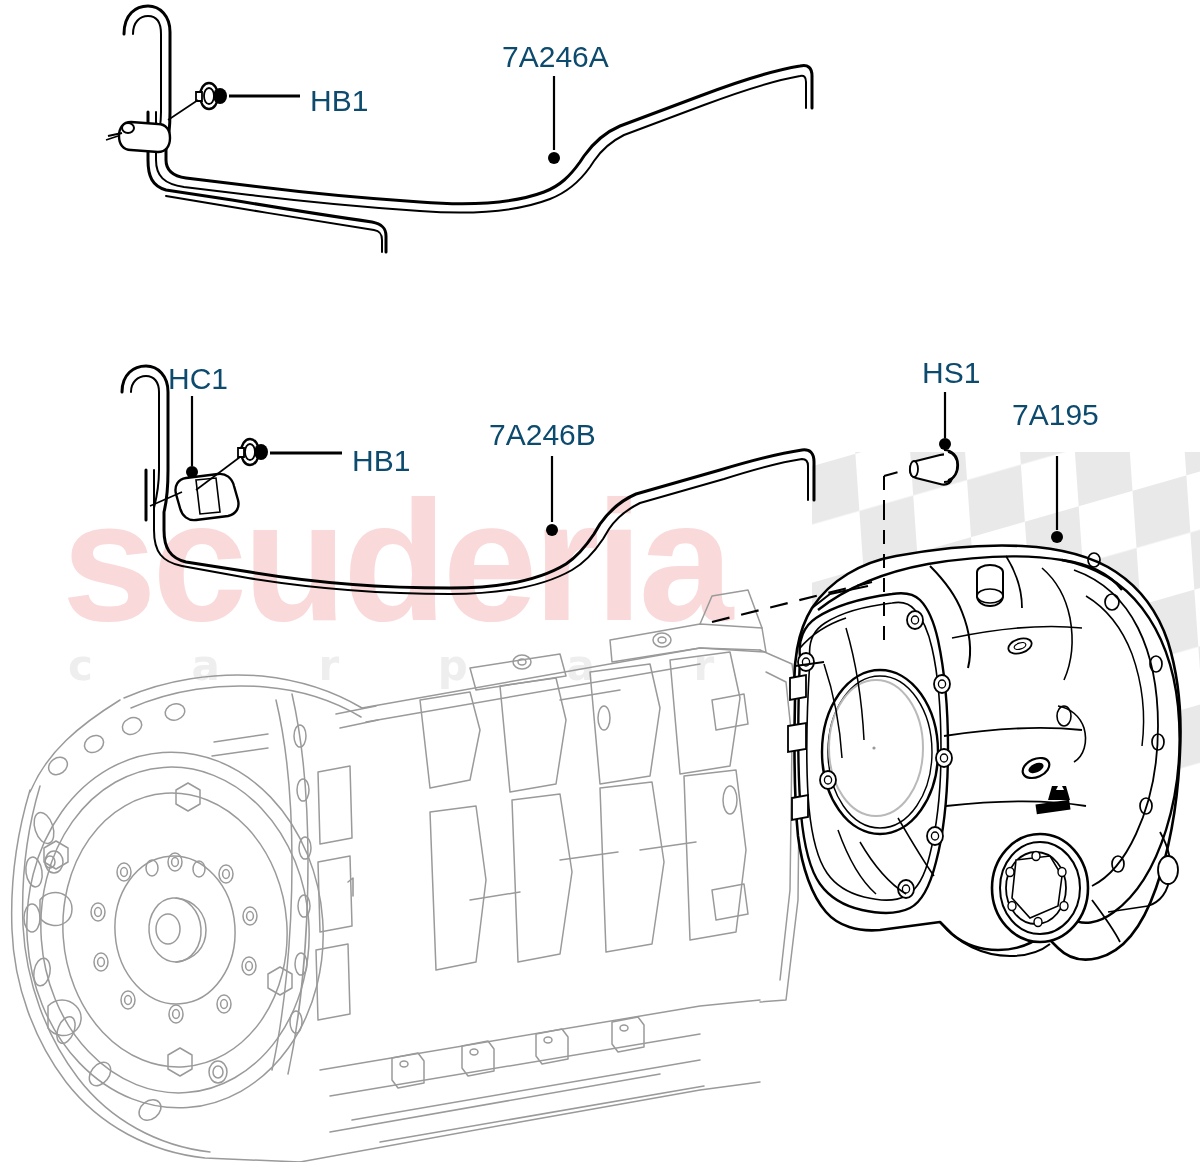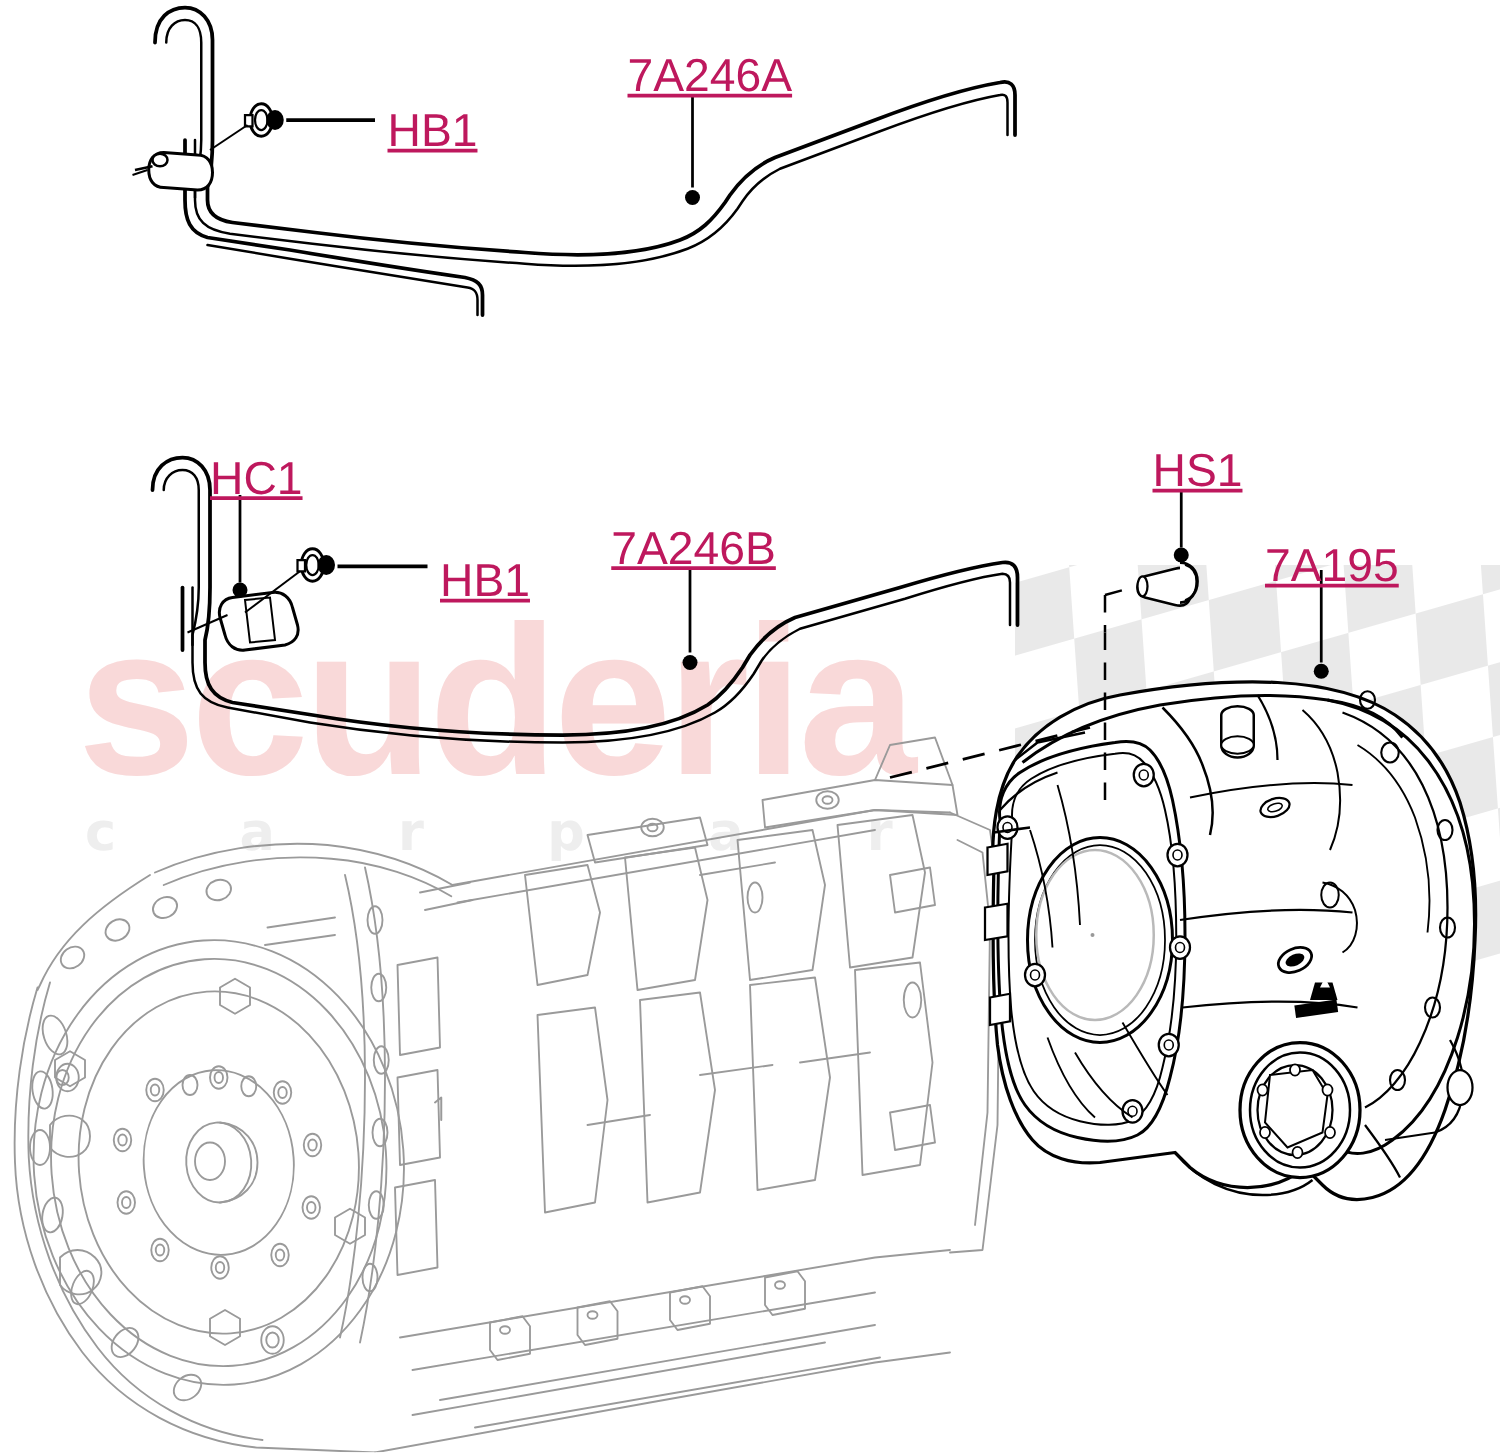--- a/index.html
+++ b/index.html
@@ -46,28 +46,27 @@
     font-weight: bold;
     font-size: 42px;
     letter-spacing: 42px;
     color: #eeeeee;
     user-select: none;
     white-space: nowrap;
     line-height: 1;
   }
   .lbl {
     position: absolute;
-    color: #be185d;
+    color: #0c4a6e;
     font-family: "Liberation Sans", sans-serif;
-    font-size: 37px;
+    font-size: 30px;
     font-weight: 400;
     white-space: nowrap;
     user-select: none;
     line-height: 1;
-    text-decoration: underline;
   }
 </style>
 </head>
 <body>
 
 <div id="canvas">
 
   <svg class="layer" viewBox="0 0 1200 1162" preserveAspectRatio="none" aria-hidden="true">
     <defs>
       <pattern id="checkerPat" width="112" height="112" patternUnits="userSpaceOnUse" patternTransform="rotate(-16) skewX(-12)">
@@ -535,15 +534,15 @@
       <path d="M884 506 L884 640"></path>
     </g>
   </svg>
 
   <div class="lbl" style="left:310px; top:86px;">HB1</div>
   <div class="lbl" style="left:502px; top:42px;">7A246A</div>
   <div class="lbl" style="left:168px; top:364px;">HC1</div>
   <div class="lbl" style="left:352px; top:446px;">HB1</div>
   <div class="lbl" style="left:489px; top:420px;">7A246B</div>
   <div class="lbl" style="left:922px; top:358px;text-align:center;">HS1</div>
-  <div class="lbl" style="left:1012px; top:434px;">7A195</div>
+  <div class="lbl" style="left:1012px; top:400px;">7A195</div>
 
 </div>
 
 </body></html>

